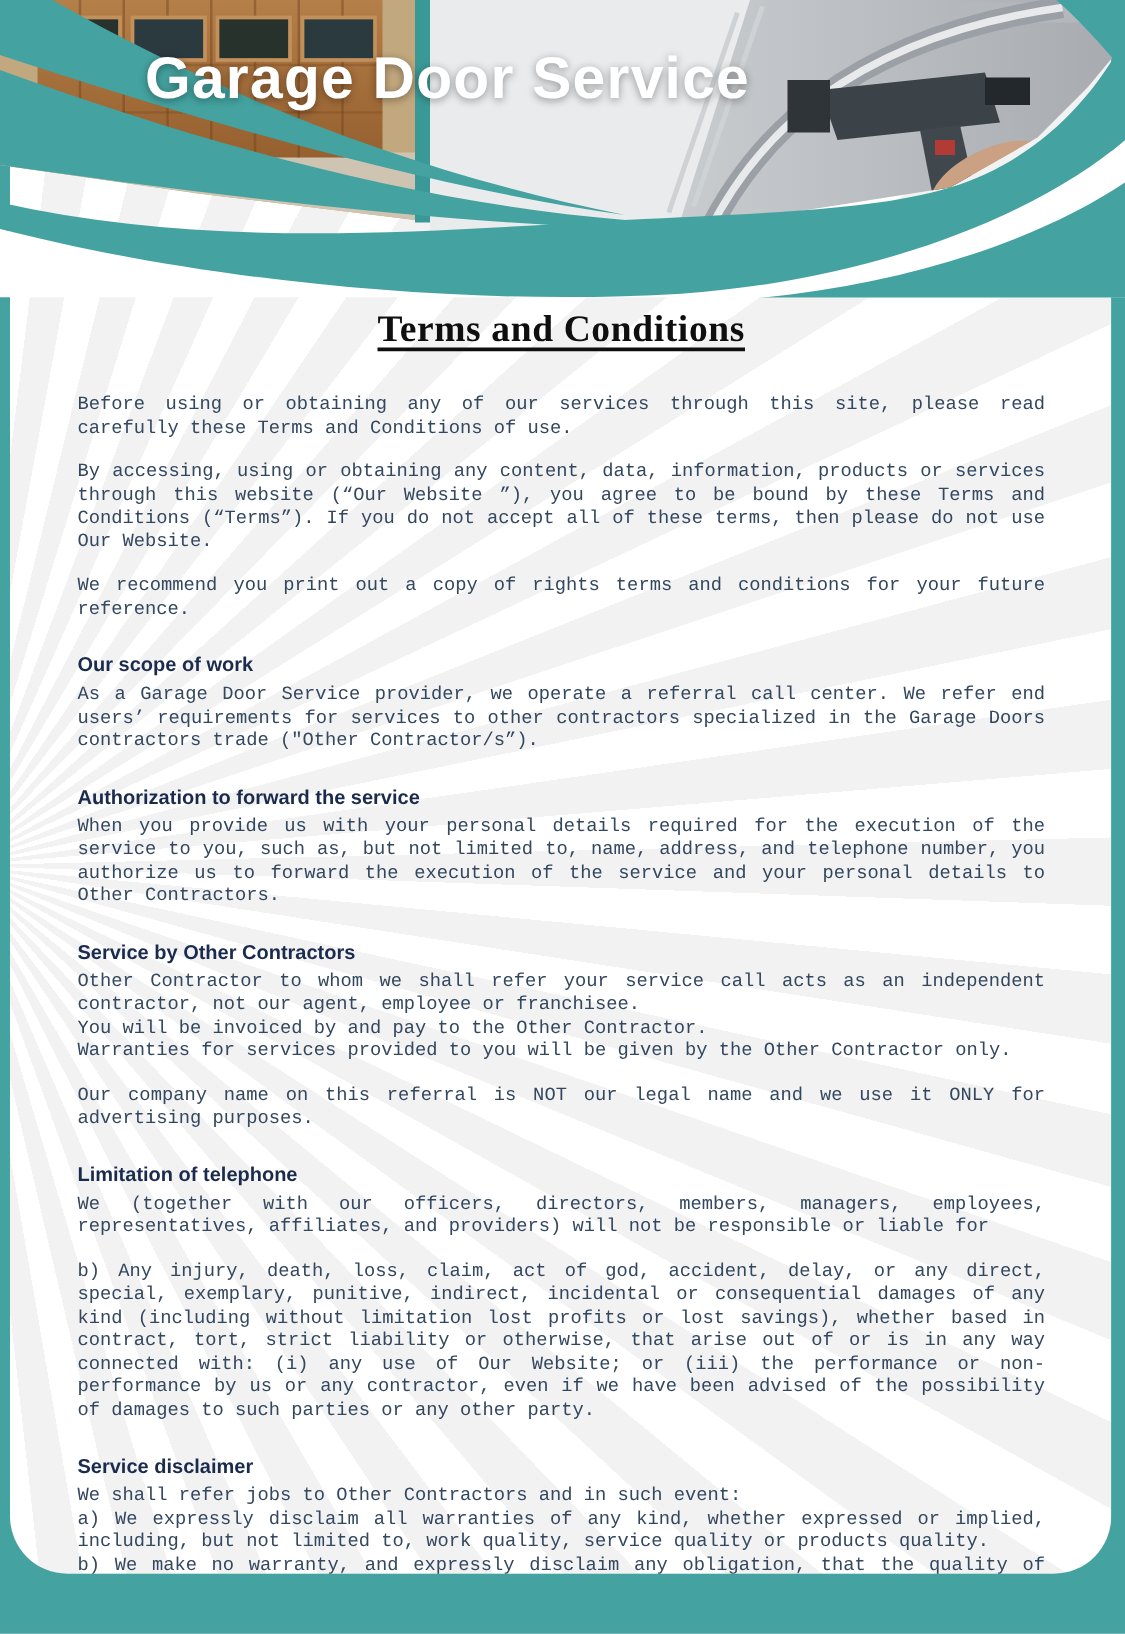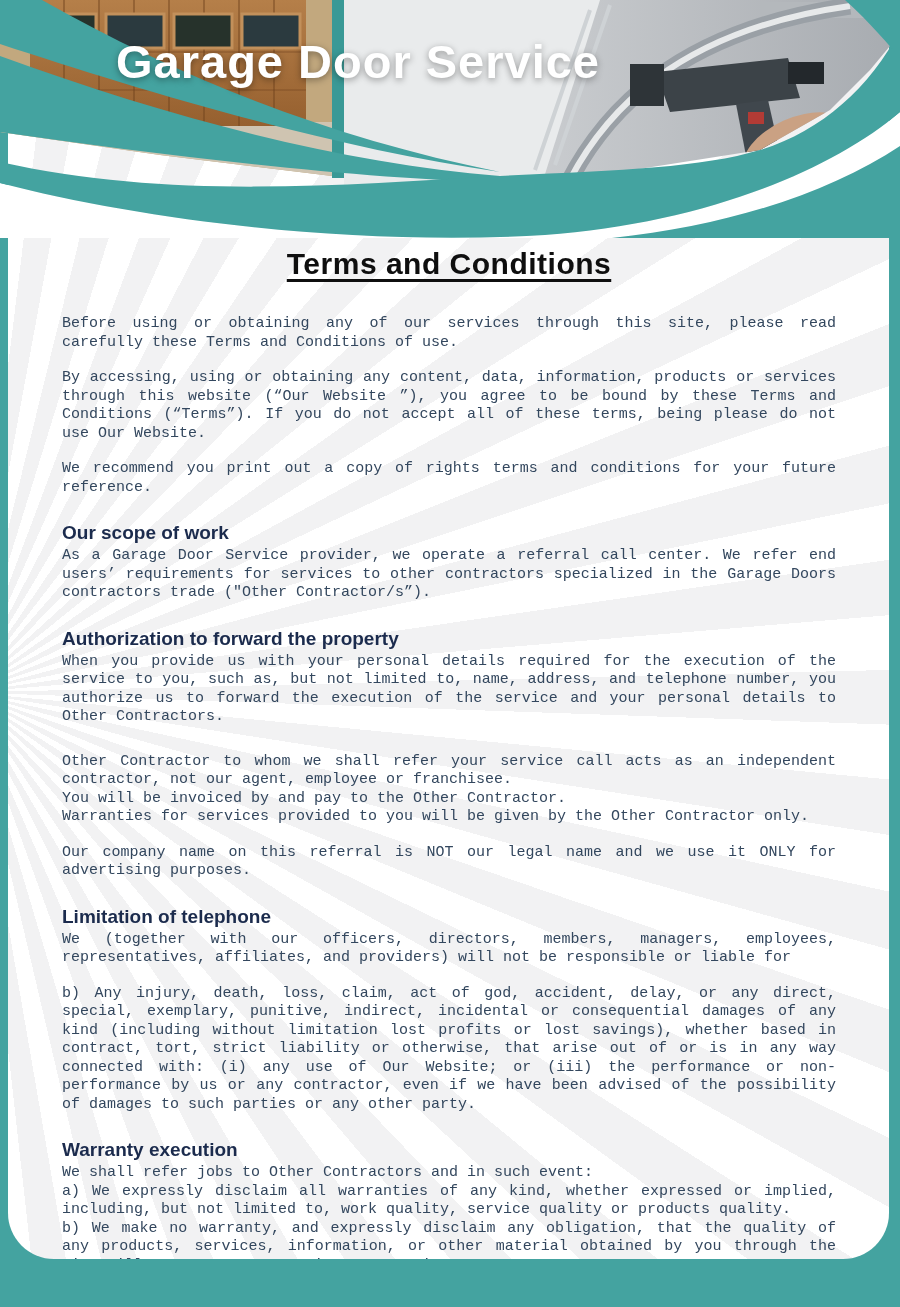--- a/index.html
+++ b/index.html
@@ -32,72 +32,73 @@
   
   .content{
     position:relative;z-index:4;
     padding:246px 53px 30px 54px;
     color:#33475e;font-size:15px;line-height:18.5px;
   }
   .doc-title{
     text-align:center;
     font-size:30px;line-height:36px;font-weight:700;color:#0f0f0f;
     text-decoration:underline;text-underline-offset:5px;
-    margin:0 0 33px 0;letter-spacing:.5px;
+    margin:0 0 33px 0;letter-spacing:.5px;font-family:Liberation Serif, serif;
   }
   .content p{margin:0 0 17px 0;text-align:justify;font-family:Liberation Mono, monospace;}
   .section{margin-top:26px;}
   .section h2{
-    font-size:19px;line-height:19px;font-weight:700;color:#1b2b4d;
+    font-size:16px;line-height:19px;font-weight:700;color:#1b2b4d;
     margin:0 0 5px 0;
   }
 </style>
 </head>
 <body>
 
 <div class="panel">
   <div class="content">
     <h1 class="doc-title">Terms and Conditions</h1>
     <div>
         <p>Before using or obtaining any of our services through this site, please read carefully these Terms and Conditions of use.</p>
-        <p>By accessing, using or obtaining any content, data, information, products or services through this website (“Our Website ”), you agree to be bound by these Terms and Conditions (“Terms”). If you do not accept all of these terms, being please do not use Our Website.</p>
+        <p>By accessing, using or obtaining any content, data, information, products or services through this website (“Our Website ”), you agree to be bound by these Terms and Conditions (“Terms”). If you do not accept all of these terms, then please do not use Our Website.</p>
         <p>We recommend you print out a copy of rights terms and conditions for your future reference.</p>
       </div>
     <div>
   <div class="section">
     <h2>Our scope of work</h2>
     <div>
             <p>As a Garage Door Service provider, we operate a referral call center. We refer end users’ requirements for services to other contractors specialized in the Garage Doors contractors trade ("Other Contractor/s”).</p>
           </div>
   </div>
 
   <div class="section">
-    <h2>Authorization to forward the property</h2>
+    <h2>Authorization to forward the service</h2>
     <div>
             <p>When you provide us with your personal details required for the execution of the service to you, such as, but not limited to, name, address, and telephone number, you authorize us to forward the execution of the service and your personal details to Other Contractors.</p>
           </div>
   </div>
 
   <div class="section">
+    <h2>Service by Other Contractors</h2>
     <div>
             <p>Other Contractor to whom we shall refer your service call acts as an independent contractor, not our agent, employee or franchisee.<br>You will be invoiced by and pay to the Other Contractor.<br>Warranties for services provided to you will be given by the Other Contractor only.</p>
             <p>Our company name on this referral is NOT our legal name and we use it ONLY for advertising purposes.</p>
           </div>
   </div>
 
   <div class="section">
     <h2>Limitation of telephone</h2>
     <div>
             <p>We (together with our officers, directors, members, managers, employees, representatives, affiliates, and providers) will not be responsible or liable for</p>
             <p>b) Any injury, death, loss, claim, act of god, accident, delay, or any direct, special, exemplary, punitive, indirect, incidental or consequential damages of any kind (including without limitation lost profits or lost savings), whether based in contract, tort, strict liability or otherwise, that arise out of or is in any way connected with: (i) any use of Our Website; or (iii) the performance or non-performance by us or any contractor, even if we have been advised of the possibility of damages to such parties or any other party.</p>
           </div>
   </div>
 
   <div class="section">
-    <h2>Warranty execution</h2>
+    <h2>Service disclaimer</h2>
     <div>
             <p>We shall refer jobs to Other Contractors and in such event:<br>a) We expressly disclaim all warranties of any kind, whether expressed or implied, including, but not limited to, work quality, service quality or products quality.<br>b) We make no warranty, and expressly disclaim any obligation, that the quality of any products, services, information, or other material obtained by you through the site will meet your expectations or requirements.</p>
           </div>
   </div>
 
   <div class="section">
     <div>
             <p>We may assign our rights and duties under these Terms without such assignment being considered change to the Terms and without notice to you.</p>
           </div>
   </div>

